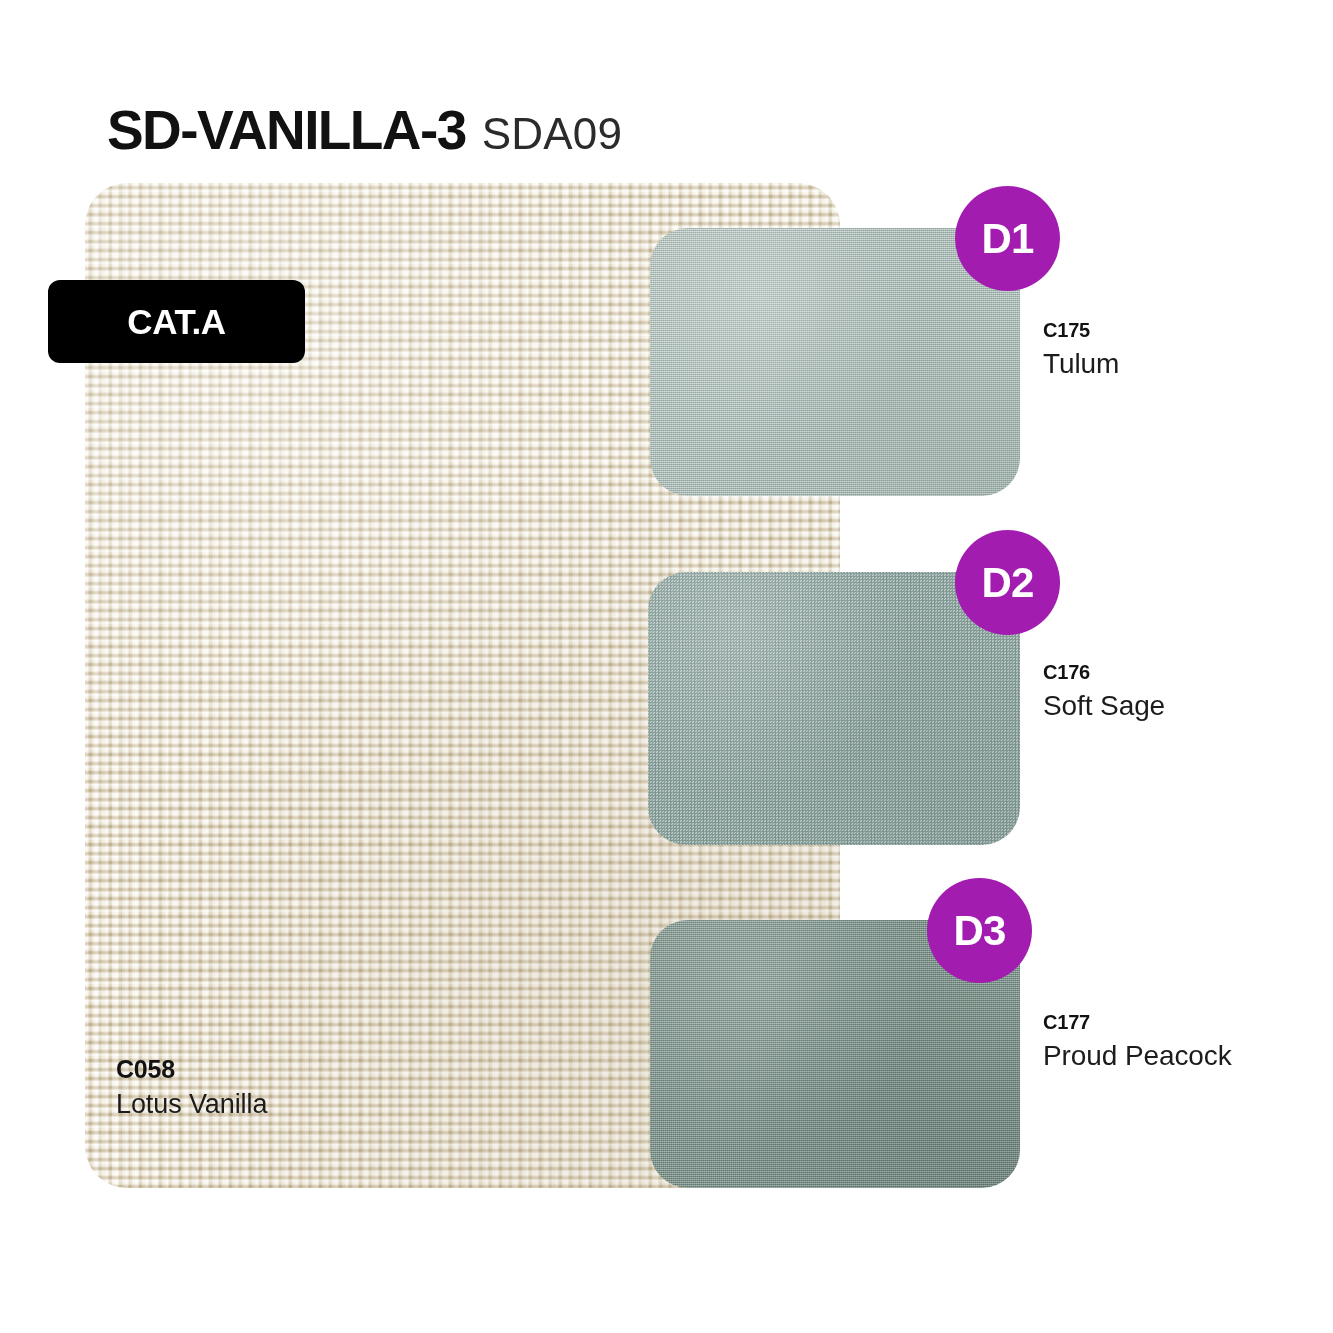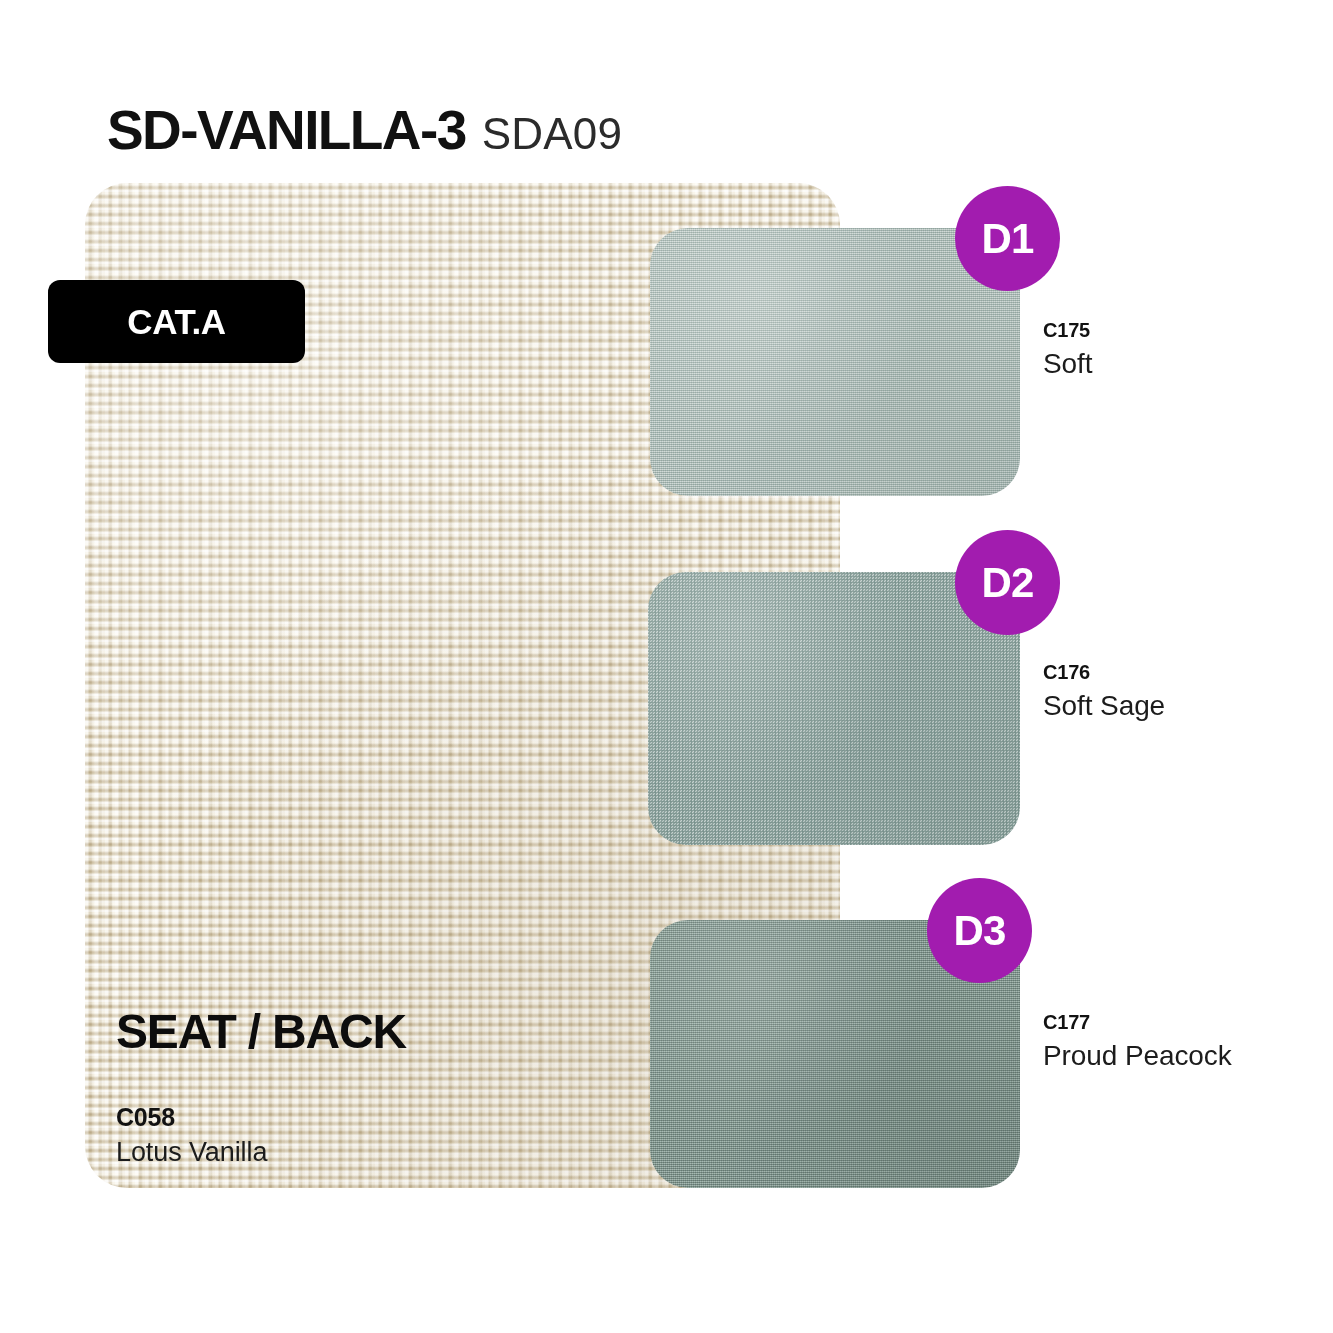--- a/index.html
+++ b/index.html
@@ -316,38 +316,37 @@
 
   <div class="cat-badge">
     <span class="cat-label">CAT.A</span>
   </div>
 
   <div class="accent-swatch sw-d1"></div>
   <div class="accent-swatch sw-d2"></div>
   <div class="accent-swatch sw-d3"></div>
 
   <div class="seat-block">
-    <div class="seat-title">SEAT / BACK</div>
     <div class="seat-code">C058</div>
     <div class="seat-name">Lotus Vanilla</div>
   </div>
 
   <div class="marker mk-d1">
     <span class="marker-label">D1</span>
   </div>
   <div class="marker mk-d2">
     <span class="marker-label">D2</span>
   </div>
   <div class="marker mk-d3">
     <span class="marker-label">D3</span>
   </div>
 
   <div class="accent-caption cap-d1">
     <div class="acc-code">C175</div>
-    <div class="acc-name">Soft</div>
+    <div class="acc-name">Tulum</div>
   </div>
   <div class="accent-caption cap-d2">
     <div class="acc-code">C176</div>
     <div class="acc-name">Soft Sage</div>
   </div>
   <div class="accent-caption cap-d3">
     <div class="acc-code">C177</div>
     <div class="acc-name">Proud Peacock</div>
   </div>
 

